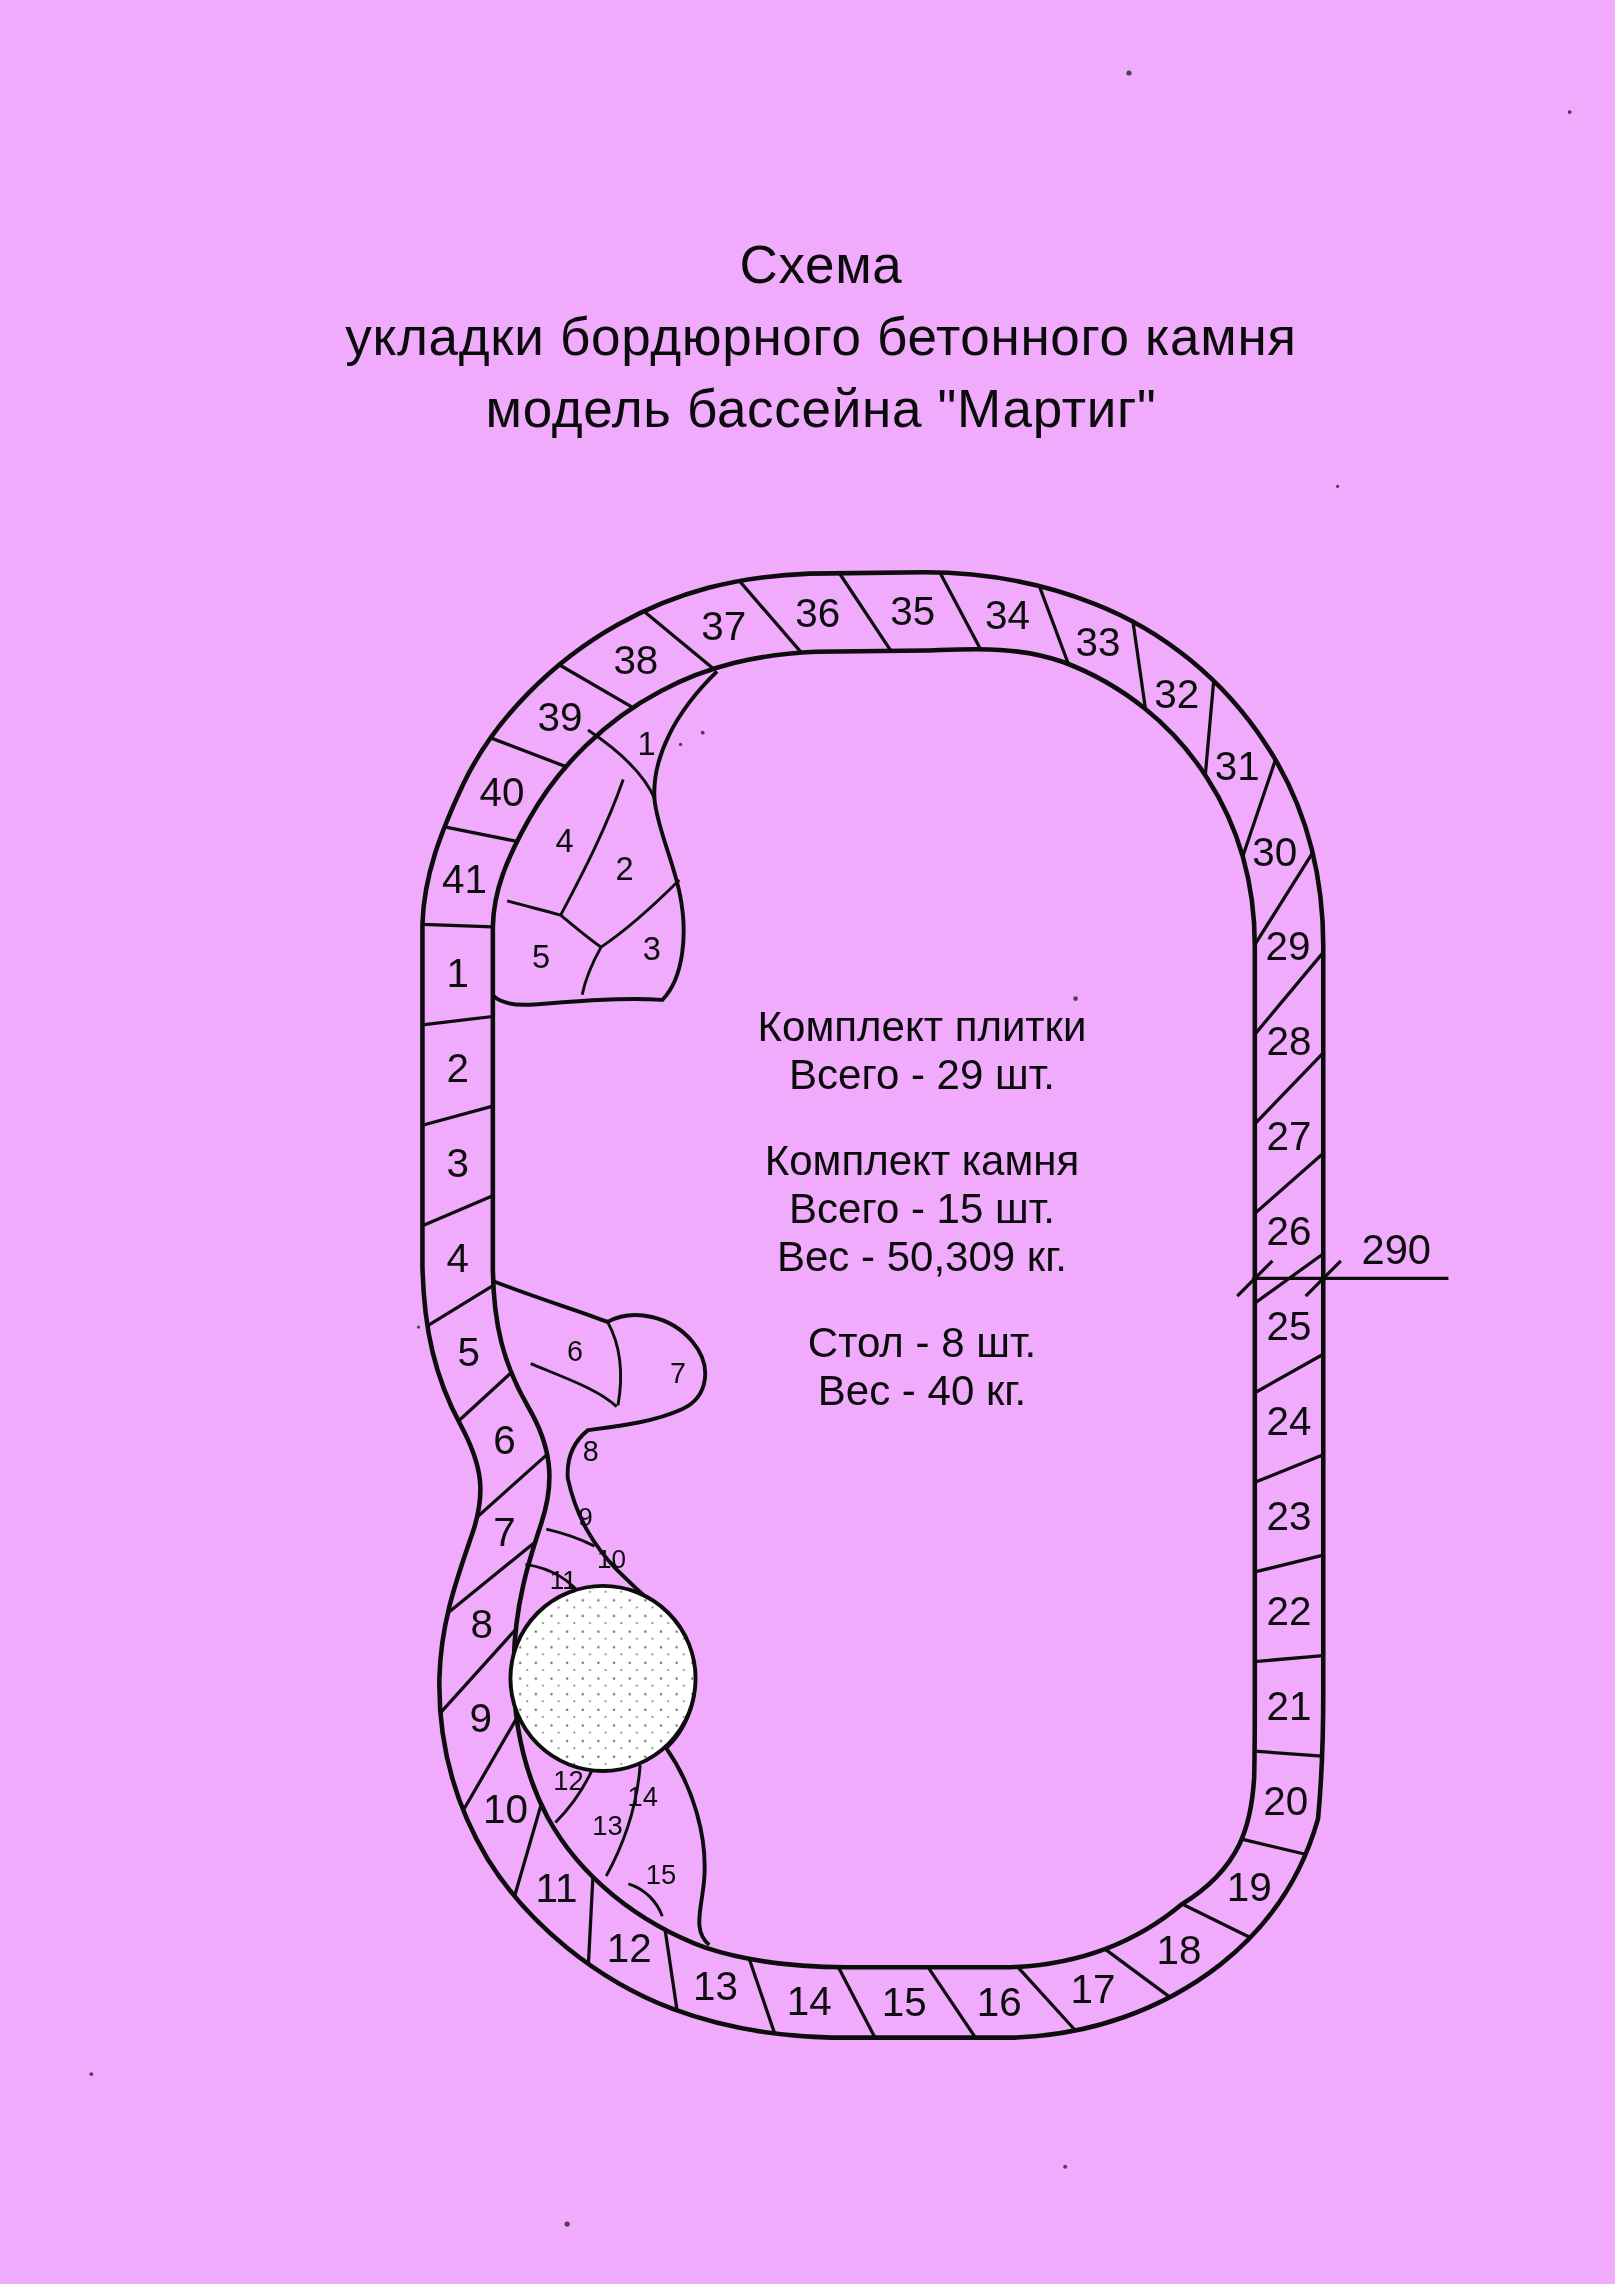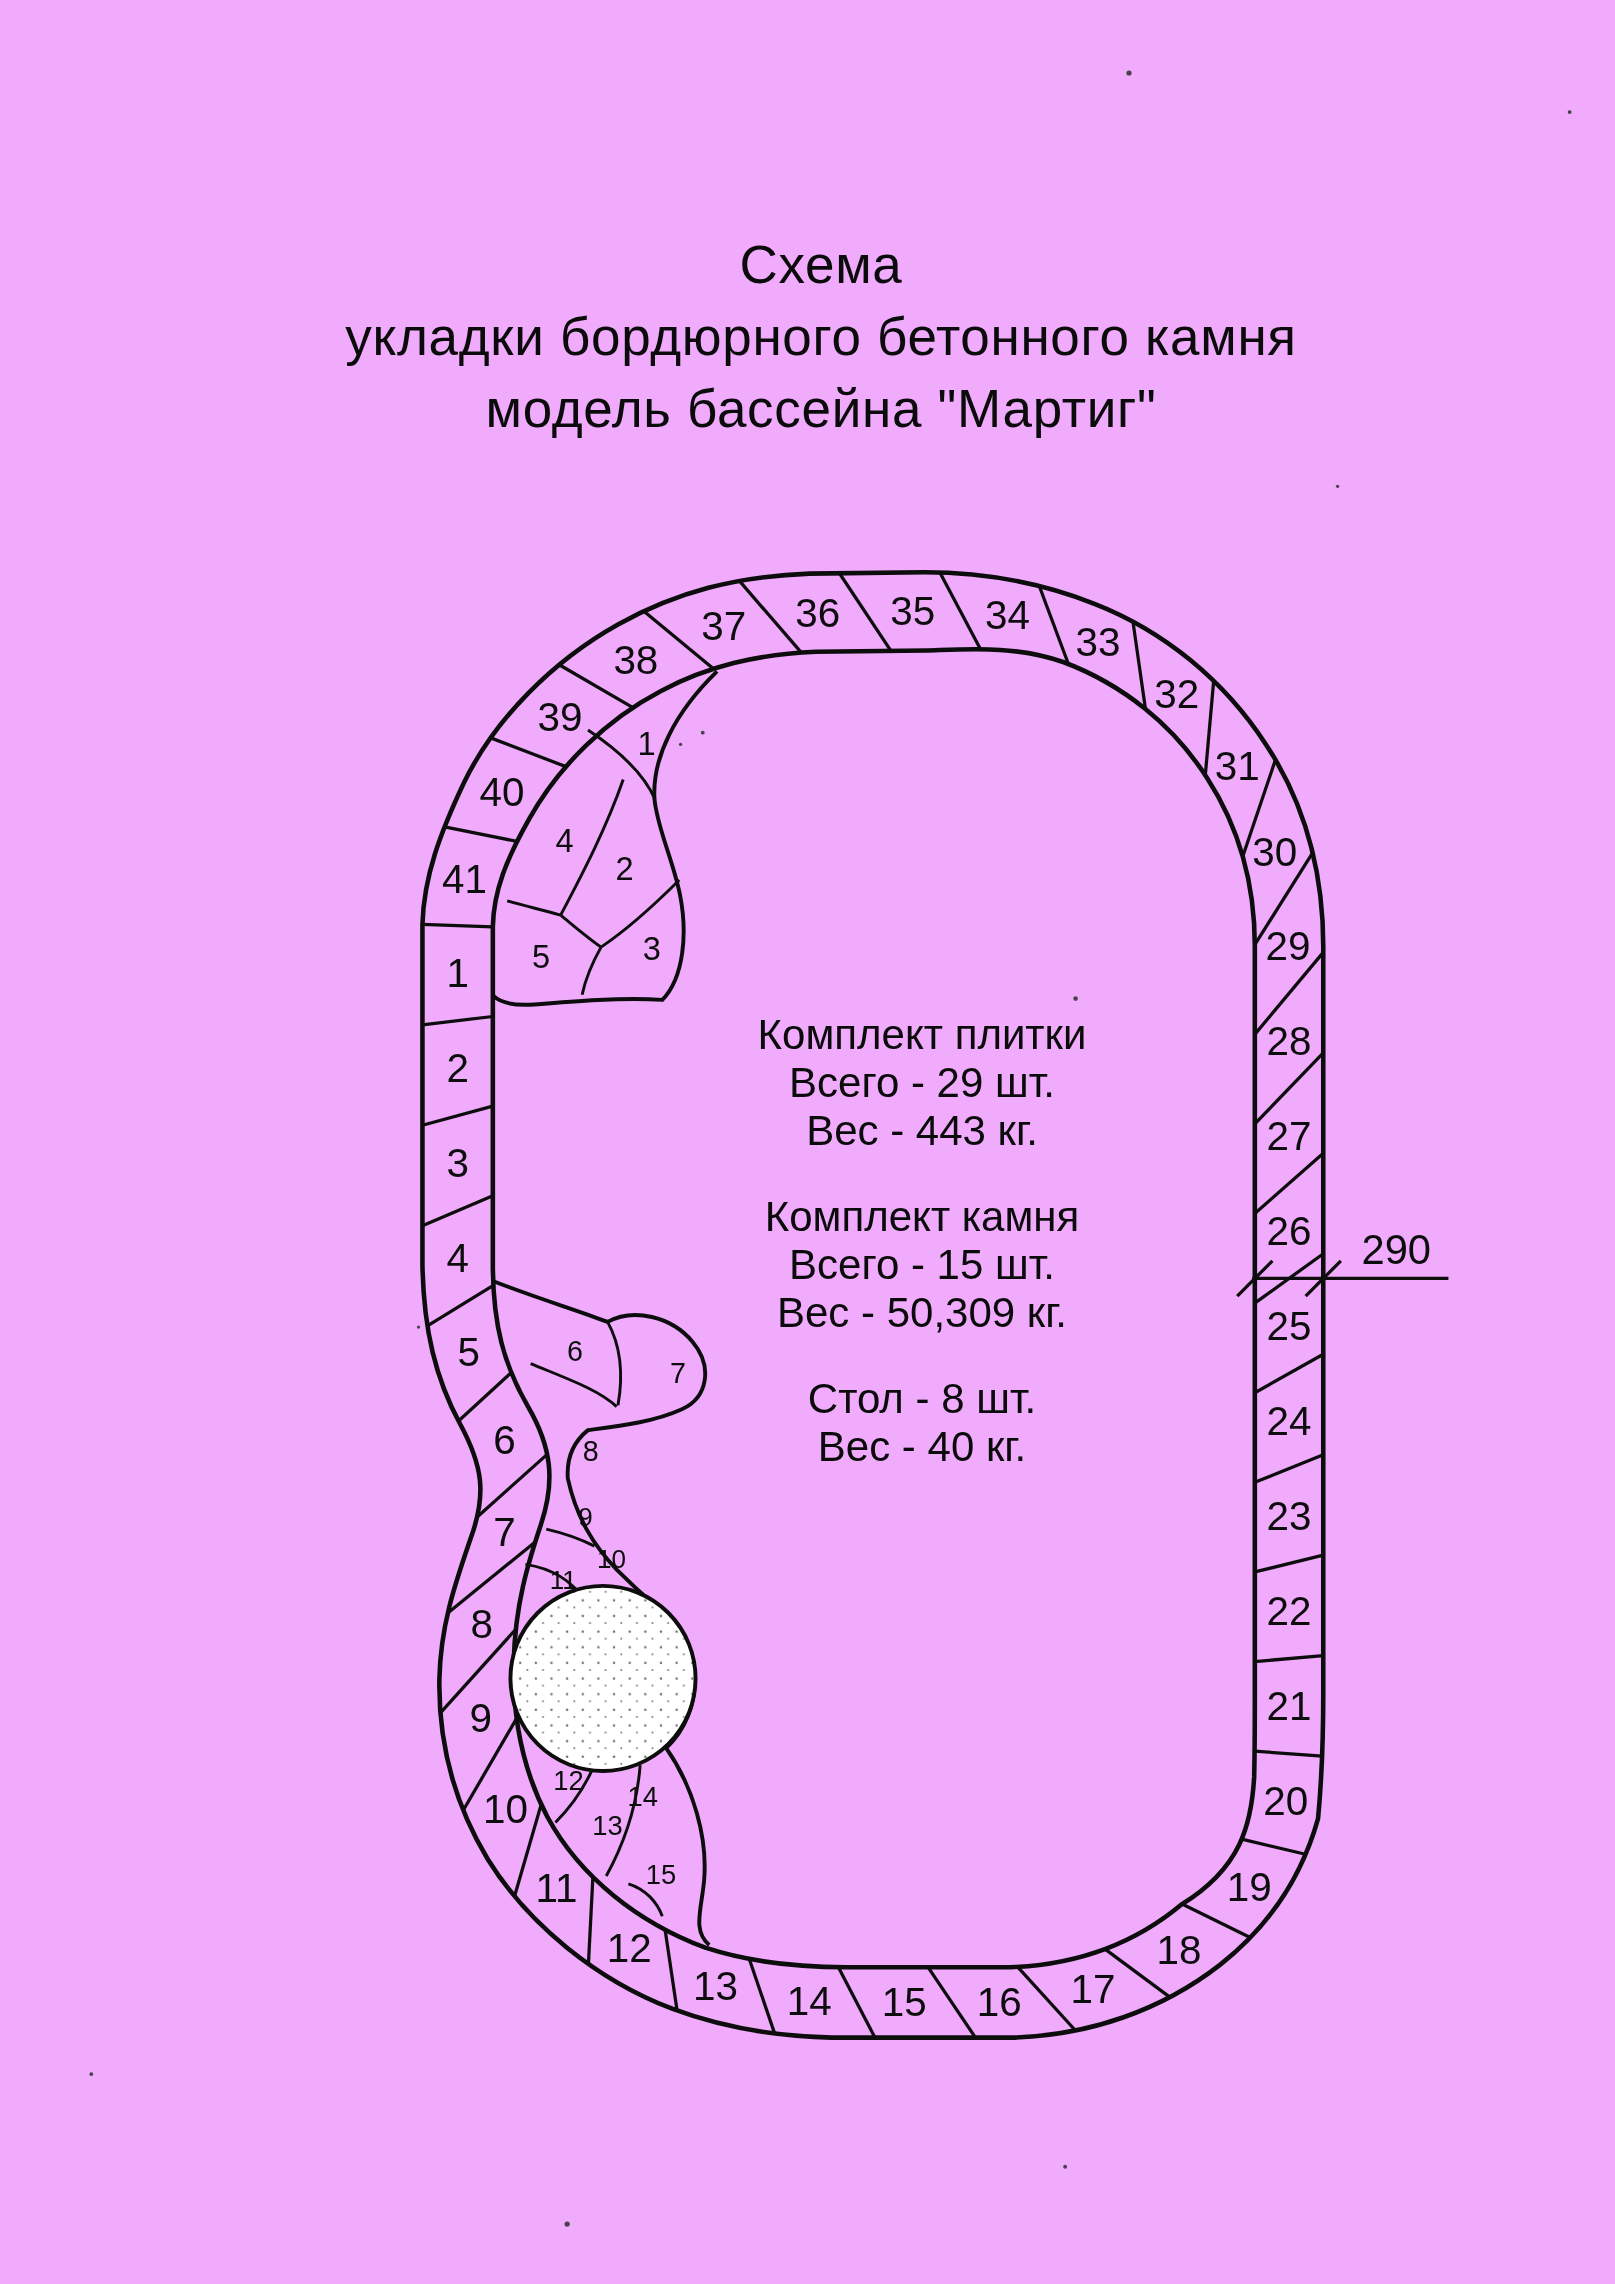--- a/index.html
+++ b/index.html
@@ -24,21 +24,21 @@
     position:absolute;left:0;top:0;width:1616px;height:2284px;
   }
   .info{
     position:absolute;
     left:596px;top:1003px;width:652px;
     text-align:center;
     font-size:42px;
     line-height:48px;
     color:#0b0b0b;
   }
-  .info p{margin:8px 0 0 0;}
+  .info p{margin:0 0 0 0;}
   .info p + p{margin-top:38px;text-align:center;}
   
   .diagram-svg path, .diagram-svg line{fill:none;stroke:#0d0d0d;}
   .edge{stroke-width:7px;}
   .divider{stroke-width:5px;}
   .region{stroke-width:6px;}
   .stone-cut{stroke-width:4.5px;}
   .dim{stroke-width:5px;}
   .diagram-svg text{
     fill:#0d0d0d;
@@ -225,21 +225,20 @@
       <circle class="speck" cx="140" cy="3182" r="3"></circle>
       <circle class="speck" cx="2052" cy="746" r="2.5"></circle>
       <circle class="speck" cx="642" cy="2036" r="2.5"></circle>
     </g>
   </svg>
 
   <section class="info">
     <p>
       <span style="display:block">Комплект плитки</span>
       <span style="display:block">Всего - 29 шт.</span>
-      <span style="display:block">Вес - 443  кг.</span>
     </p>
     <p>
       <span style="display:block">Комплект камня</span>
       <span style="display:block">Всего - 15 шт.</span>
       <span style="display:block">Вес - 50,309 кг.</span>
     </p>
     <p>
       <span style="display:block">Стол - 8 шт.</span>
       <span style="display:block">Вес - 40 кг.</span>
     </p>

